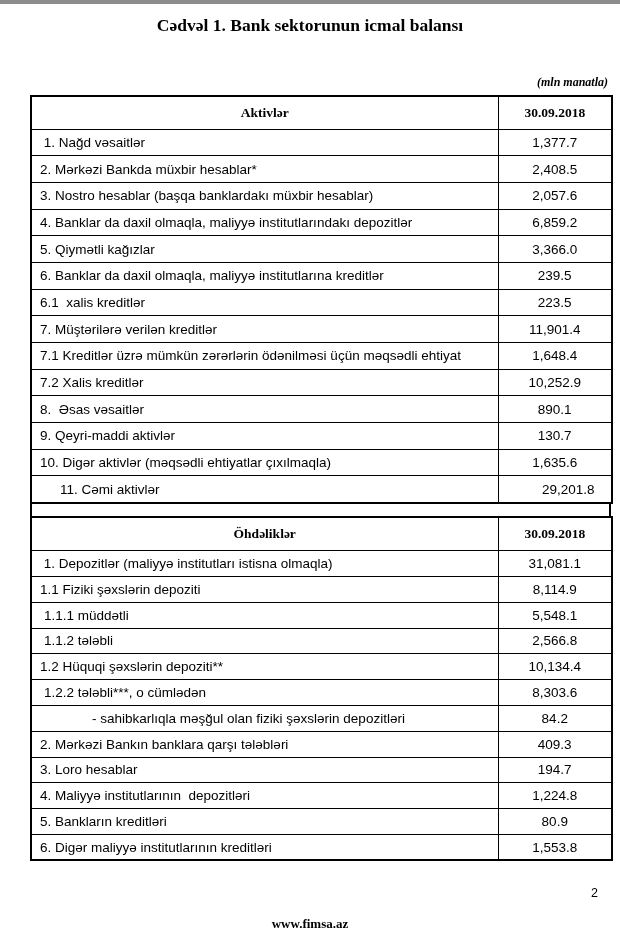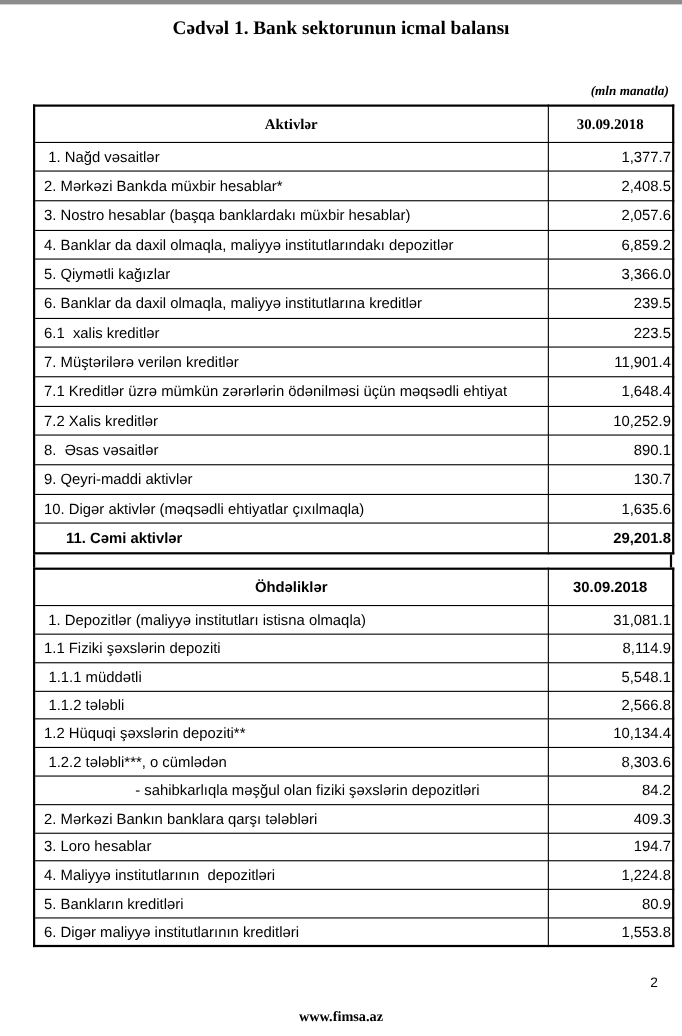--- a/index.html
+++ b/index.html
@@ -67,37 +67,37 @@
   .t2 thead tr { height: 34px; }
   th.label-col { text-align: center; }
   th.value-col { text-align: center; }
   .t1 th {
     font-family: "Liberation Serif", serif;
     font-weight: bold;
     font-size: 14.5px;
   }
   .t1 th.value-col { font-size: 13.5px; }
   .t2 th {
-    font-family: Liberation Sans, sans-serif;
+    font-family: Liberation Serif, serif;
     font-weight: bold;
     font-size: 14px;
   }
   .t2 th.value-col { font-size: 13.5px; }
   .t1 tbody tr { height: 26.7px; }
   .t2 tbody tr { height: 25.8px; }
   td.label-col {
     text-align: left;
     white-space: pre-wrap;
     overflow: hidden;
   }
-  td.value-col { text-align: right; }
+  td.value-col { text-align: center; }
   td.indent-0 { padding-left: 8px; }
   td.indent-1 { padding-left: 12px; }
-  td.indent-2 { padding-left: 91px; }
-  tr.bold td { font-weight: bold; padding-left: 28px; }
+  td.indent-2 { padding-left: 60px; }
+  tr.bold td { font-weight: normal; padding-left: 28px; }
   .table-gap {
     width: 581px;
     height: 12px;
     border-left: 2px solid #000;
     border-right: 2px solid #000;
     box-sizing: border-box;
   }
   .page-number {
     position: absolute;
     top: 886px; left: 0;

